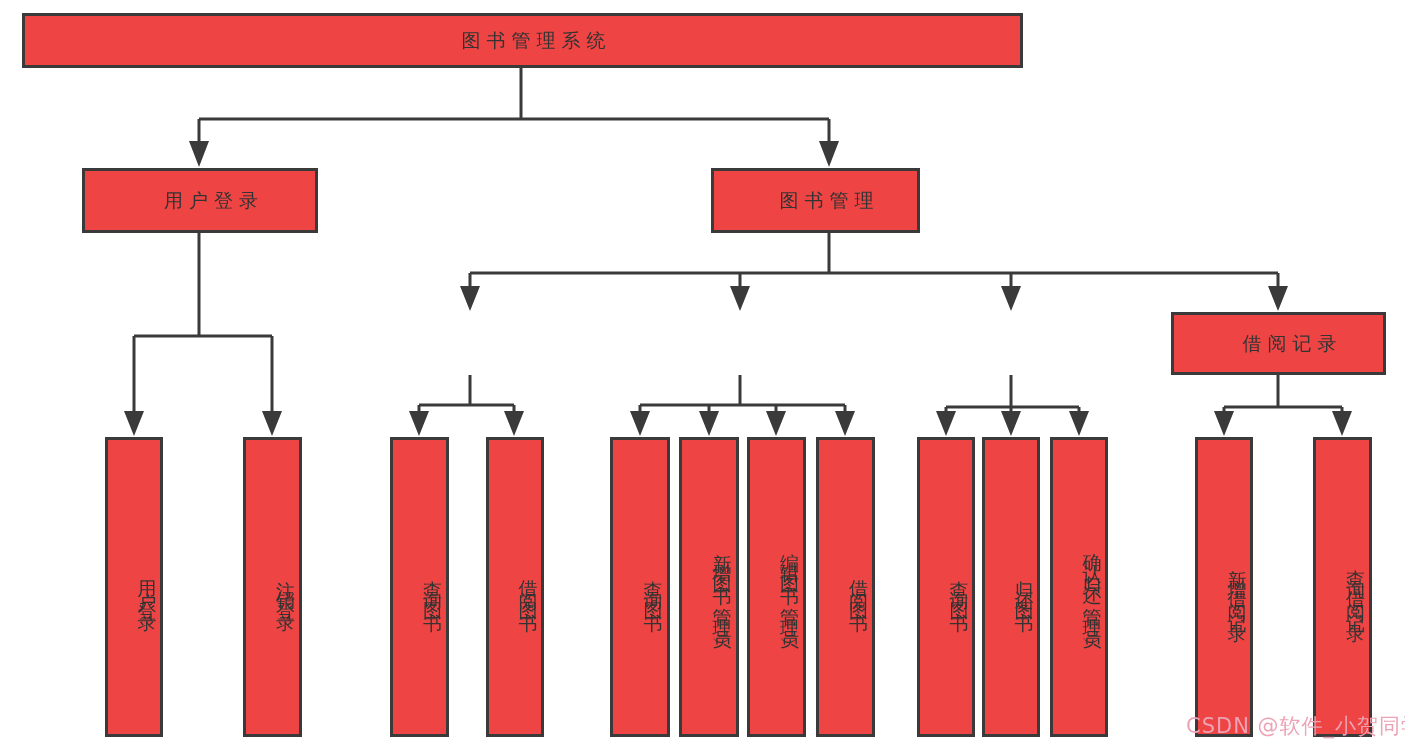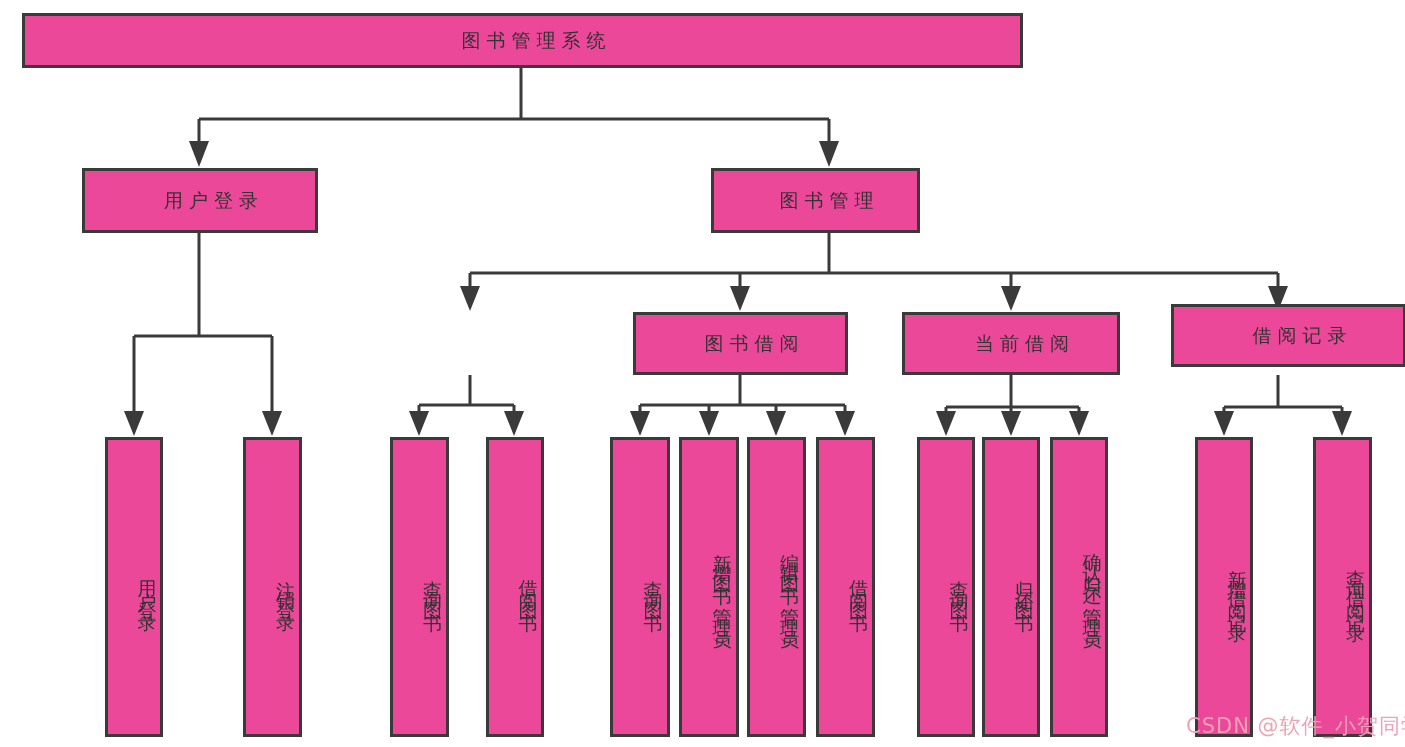--- a/index.html
+++ b/index.html
@@ -14,21 +14,21 @@
     position:relative;
     width:1405px;height:747px;
     background:var(--bg);
     overflow:hidden;
   }
   .connectors{position:absolute;left:0;top:0;width:1405px;height:747px;}
   .box{
     position:absolute;
     box-sizing:border-box;
     border:3px solid var(--line);
-    background:#ec4899;
+    background:#ef4444;
     display:flex;align-items:center;justify-content:center;
     color:var(--text);
     font-size:19px;
     letter-spacing:6px;
     white-space:nowrap;
     padding-left:28px;
   }
   .leaf{letter-spacing:0;}
   .leaf > span{
     writing-mode:vertical-rl;
@@ -82,23 +82,21 @@
       <polygon points="1214,411 1234,411 1224,436"></polygon>
       <polygon points="1332,411 1352,411 1342,436"></polygon>
     </g>
   </svg>
 
   <div class="box" style="left:22px;top:13px;width:1001px;height:55px;">图书管理系统</div>
 
   <div class="box" style="left:82px;top:168px;width:236px;height:65px;">用户登录</div>
   <div class="box" style="left:711px;top:168px;width:209px;height:65px;">图书管理</div>
 
-  <div class="box" style="left:633px;top:312px;width:215px;height:63px;">图书借阅</div>
-  <div class="box" style="left:902px;top:312px;width:218px;height:63px;">当前借阅</div>
-  <div class="box" style="left:1171px;top:304px;width:235px;height:63px;">借阅记录</div>
+  <div class="box" style="left:1171px;top:312px;width:215px;height:63px;">借阅记录</div>
 
   <div class="box leaf" style="left:105px;top:437px;width:58px;height:300px;">
     <span>用户登录</span>
   </div>
   <div class="box leaf" style="left:243px;top:437px;width:59px;height:300px;">
     <span>注销登录</span>
   </div>
 
   <div class="box leaf" style="left:390px;top:437px;width:59px;height:300px;">
     <span>查询图书</span>

